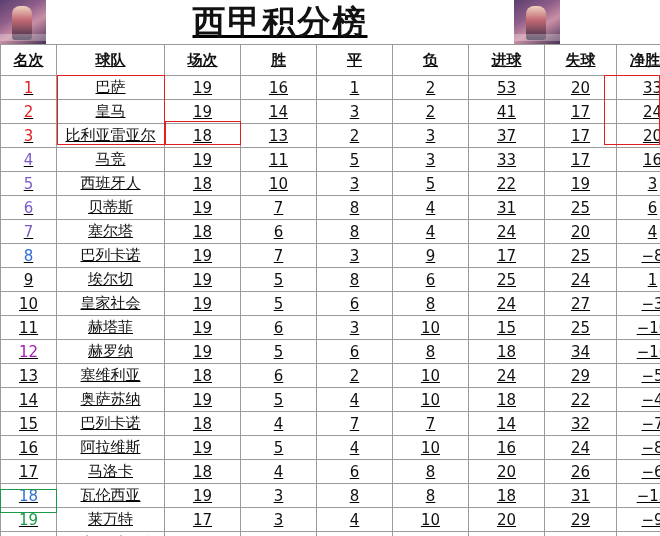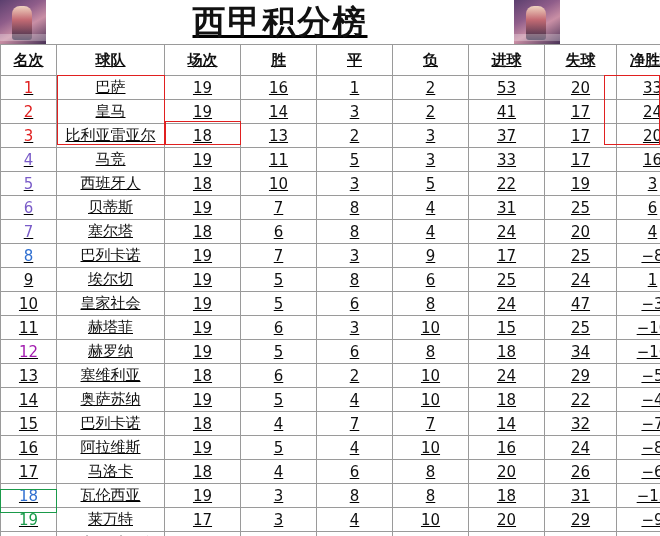--- a/index.html
+++ b/index.html
@@ -264,21 +264,21 @@
           <td>1</td>
         </tr>
         <tr>
           <td class="rank" style="color: rgb(17, 17, 17);">10</td>
           <td class="team">皇家社会</td>
           <td>19</td>
           <td>5</td>
           <td>6</td>
           <td>8</td>
           <td>24</td>
-          <td>47</td>
+          <td>27</td>
           <td>−3</td>
         </tr>
         <tr>
           <td class="rank" style="color: rgb(17, 17, 17);">11</td>
           <td class="team">赫塔菲</td>
           <td>19</td>
           <td>6</td>
           <td>3</td>
           <td>10</td>
           <td>15</td>

